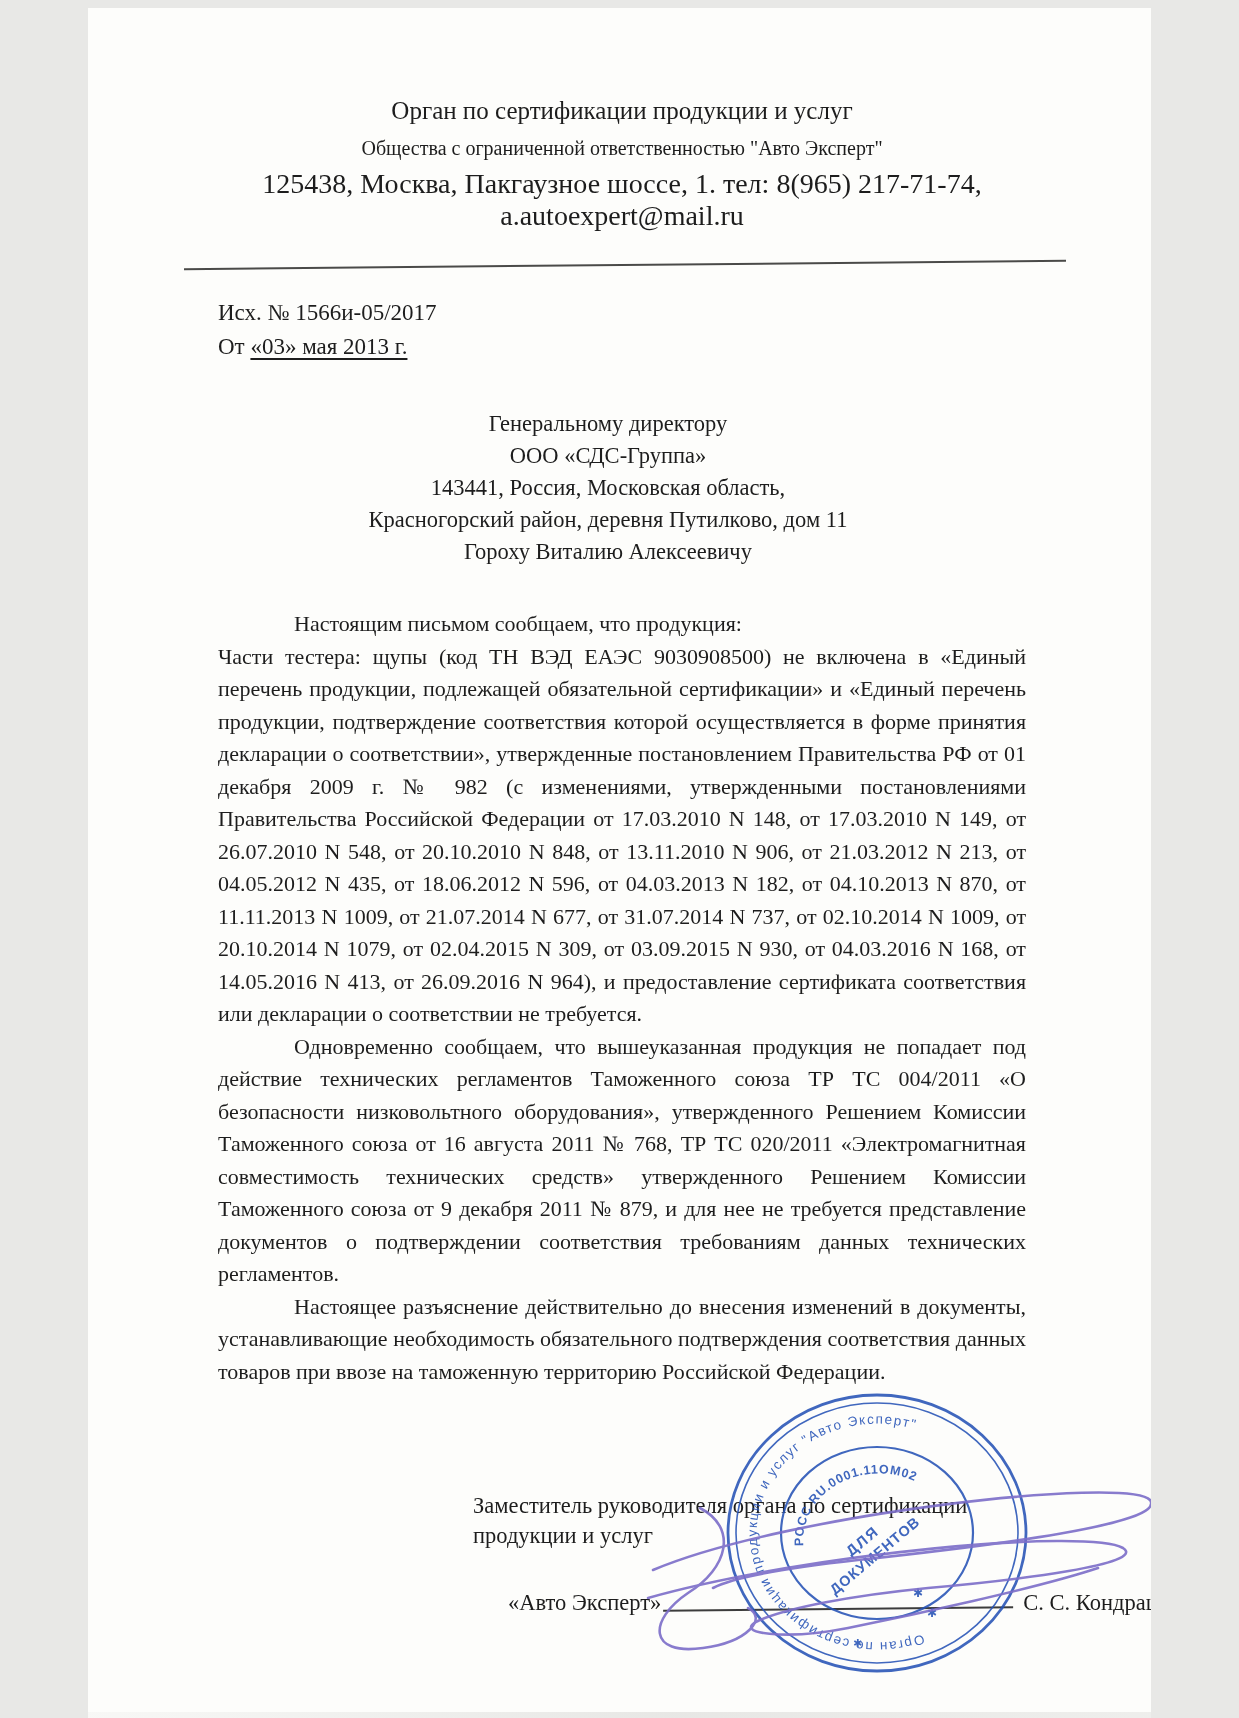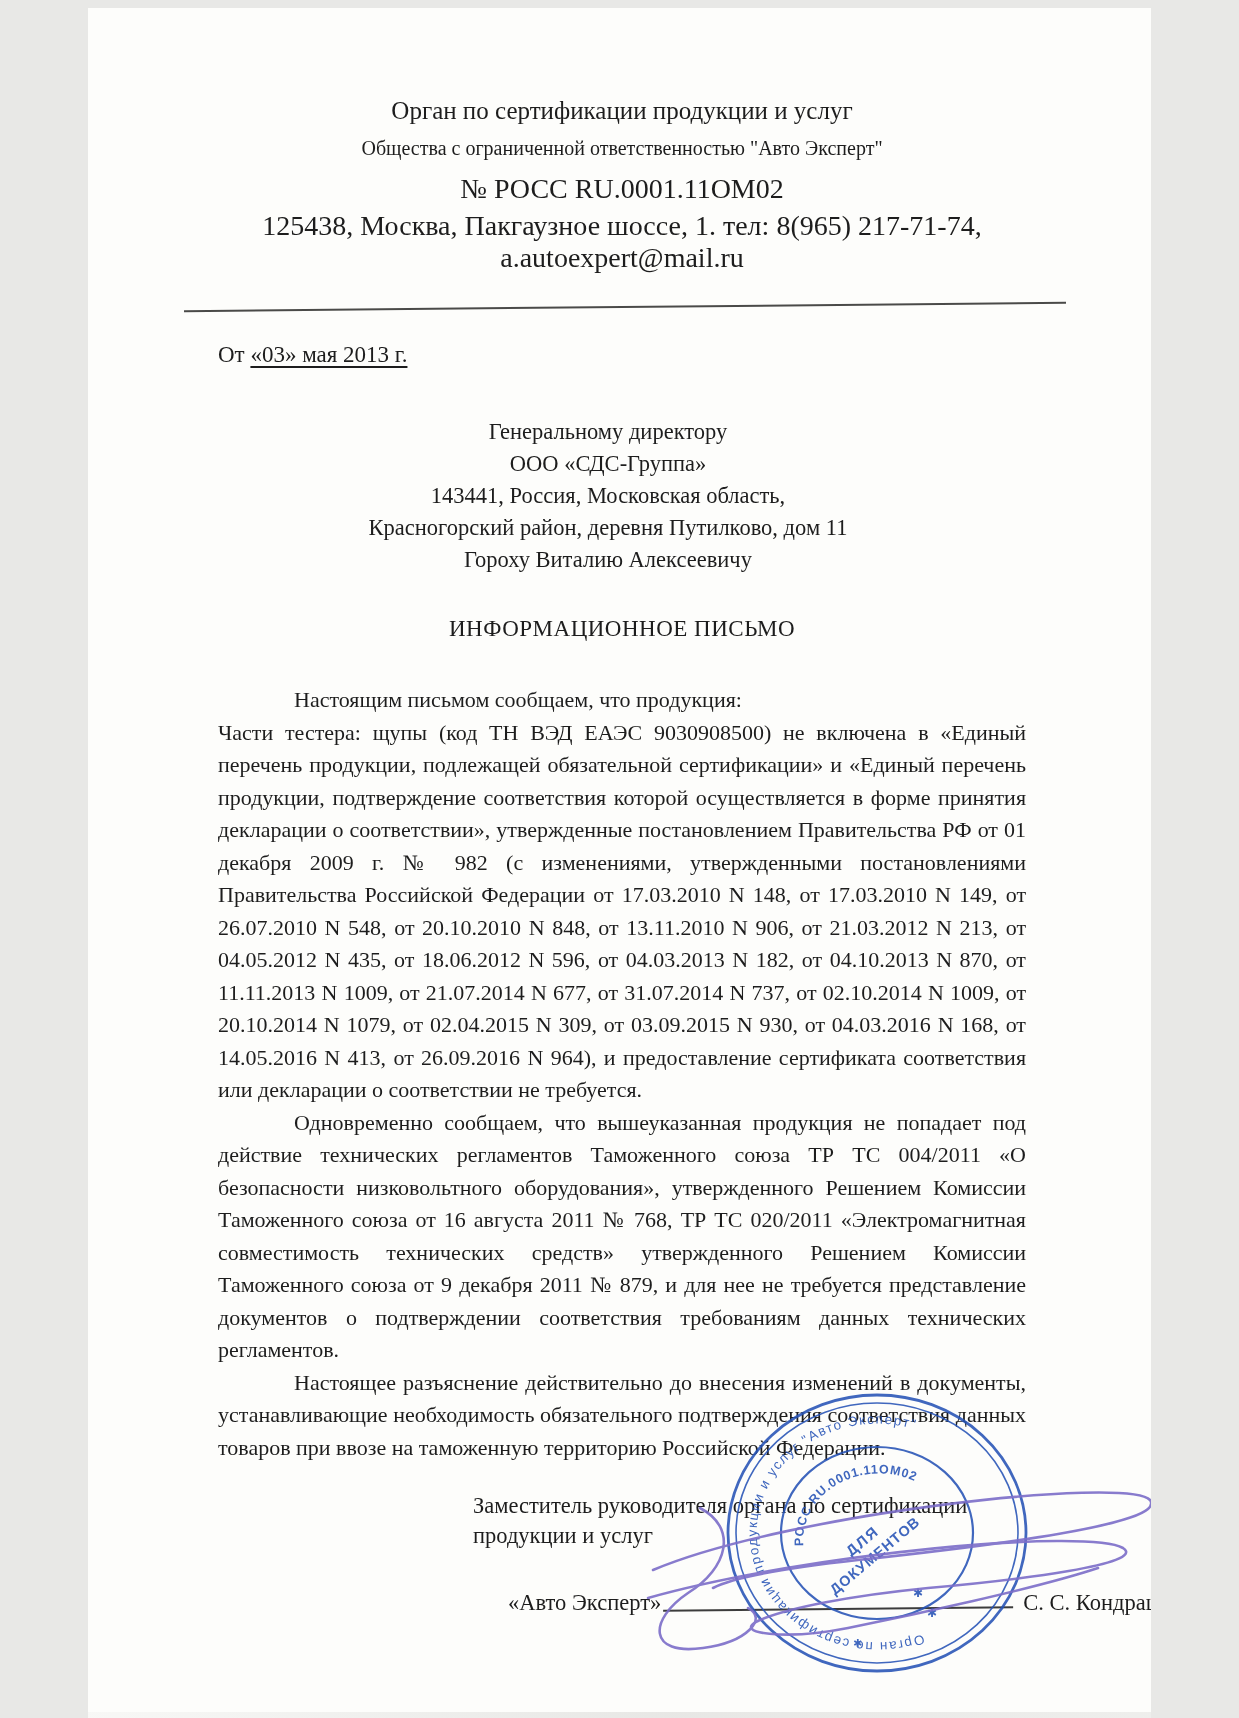--- a/index.html
+++ b/index.html
@@ -66,39 +66,38 @@
 </style>
 </head>
 <body>
 
 <div class="page">
   <div class="content">
 
     <div class="letterhead">
       <div class="lh1">Орган по сертификации продукции и услуг</div>
       <div class="lh2">Общества с ограниченной ответственностью "Авто Эксперт"</div>
-      <div class="lh3">№ РОСС RU.0001.11ОМ02</div>
       <div class="lh4">125438, Москва, Пакгаузное шоссе, 1. тел: 8(965) 217-71-74, a.autoexpert@mail.ru</div>
     </div>
 
     <div class="rule"></div>
 
     <div class="ref">
+      <div>Исх. № 1566и-05/2017</div>
       <div><span>От </span><span class="u">«03» мая 2013 г.</span></div>
     </div>
 
     <div class="addressee">
       <div>Генеральному директору</div>
       <div>ООО «СДС-Группа»</div>
       <div>143441, Россия, Московская область,</div>
       <div>Красногорский район, деревня Путилково, дом 11</div>
       <div>Гороху Виталию Алексеевичу</div>
     </div>
 
-    <div class="title">ИНФОРМАЦИОННОЕ ПИСЬМО</div>
 
     <div class="intro">Настоящим письмом сообщаем, что продукция:</div>
     <p class="para">Части тестера: щупы (код ТН ВЭД ЕАЭС 9030908500) не включена в «Единый перечень продукции, подлежащей обязательной сертификации» и «Единый перечень продукции, подтверждение соответствия которой осуществляется в форме принятия декларации о соответствии», утвержденные постановлением Правительства РФ от 01 декабря 2009 г. № 982 (с изменениями, утвержденными постановлениями Правительства Российской Федерации от 17.03.2010 N 148, от 17.03.2010 N 149, от 26.07.2010 N 548, от 20.10.2010 N 848, от 13.11.2010 N 906, от 21.03.2012 N 213, от 04.05.2012 N 435, от 18.06.2012 N 596, от 04.03.2013 N 182, от 04.10.2013 N 870, от 11.11.2013 N 1009, от 21.07.2014 N 677, от 31.07.2014 N 737, от 02.10.2014 N 1009, от 20.10.2014 N 1079, от 02.04.2015 N 309, от 03.09.2015 N 930, от 04.03.2016 N 168, от 14.05.2016 N 413, от 26.09.2016 N 964), и предоставление сертификата соответствия или декларации о соответствии не требуется.</p>
     <p class="para indent">Одновременно сообщаем, что вышеуказанная продукция не попадает под действие технических регламентов Таможенного союза ТР ТС 004/2011 «О безопасности низковольтного оборудования», утвержденного Решением Комиссии Таможенного союза от 16 августа 2011 № 768, ТР ТС 020/2011 «Электромагнитная совместимость технических средств» утвержденного Решением Комиссии Таможенного союза от 9 декабря 2011 № 879, и для нее не требуется представление документов о подтверждении соответствия требованиям данных технических регламентов.</p>
     <p class="para indent">Настоящее разъяснение действительно до внесения изменений в документы, устанавливающие необходимость обязательного подтверждения соответствия данных товаров при ввозе на таможенную территорию Российской Федерации.</p>
   </div>
 
   <div class="sigblock">
     <div class="sig1">Заместитель руководителя органа по сертификации продукции и услуг</div>
     <div class="sig2">

